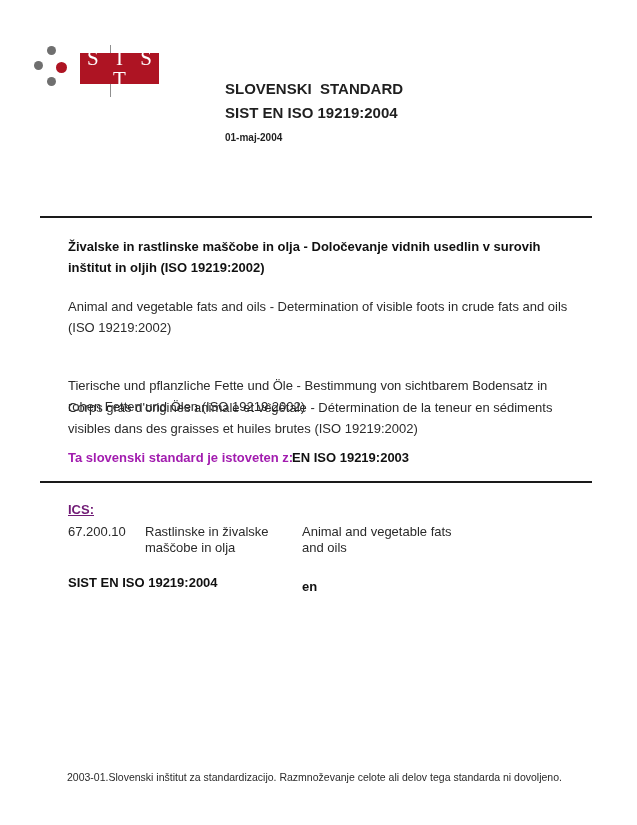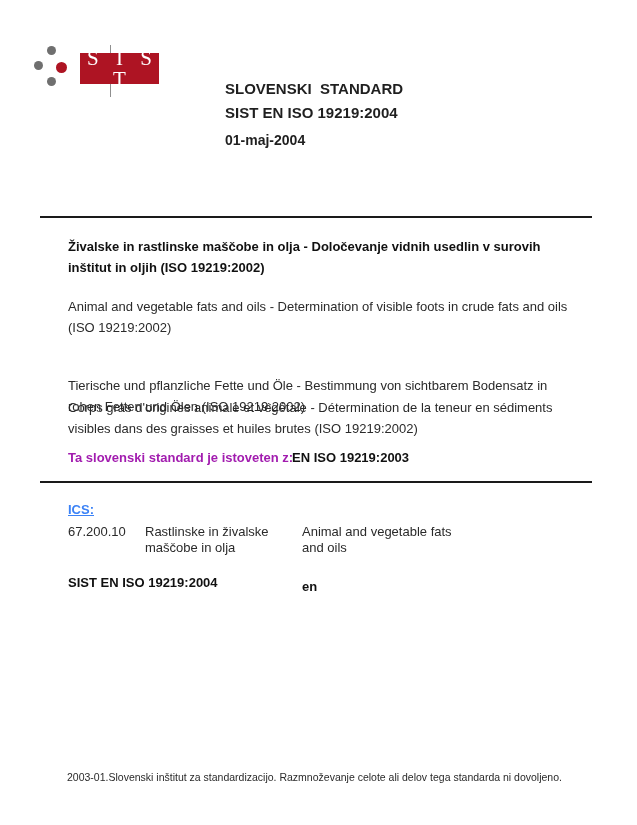--- a/index.html
+++ b/index.html
@@ -20,39 +20,39 @@
     display:flex;align-items:center;justify-content:center;
   }
   .logo-box span{
     font-family:"Liberation Serif","DejaVu Serif",serif;
     color:#fff;font-size:21px;letter-spacing:6px;padding-left:6px;line-height:1;
   }
   
   .header{position:absolute;left:225px;top:77px;}
   .h-line1{font-size:15px;font-weight:bold;white-space:pre-wrap;line-height:24px;}
   .h-line2{font-size:15px;font-weight:bold;line-height:24px;}
-  .h-line3{font-size:14px;font-weight:bold;margin-top:7px;}
+  .h-line3{font-size:10px;font-weight:bold;margin-top:7px;}
   
   .rule{position:absolute;left:40px;width:552px;height:2px;background:#1a1a1a;}
   .rule-top{top:216px;}
   .rule-bottom{top:481px;}
   
   .para{position:absolute;left:68px;width:545px;font-size:13px;line-height:21px;
         white-space:pre-line;color:#2a2a2a;margin:0;}
   .para.bold{font-weight:bold;color:#111;}
   .p-sl{top:236px;}
   .p-en{top:296px;}
   .p-de{top:361px;margin-top:14px;}
   .p-fr{top:397px;}
   .equiv{position:absolute;left:68px;top:450px;width:545px;font-size:13px;}
   .equiv .lbl{font-weight:bold;color:#a21caf;}
   .equiv .val{position:absolute;left:224px;top:0;font-weight:bold;color:#111;}
   
   .ics-heading{position:absolute;left:68px;top:502px;font-size:13px;font-weight:bold;
-               text-decoration:underline;color:#3b82f6;}
+               text-decoration:underline;color:#701a75;}
   .ics-row{position:absolute;left:68px;top:524px;width:545px;font-size:13px;line-height:16px;color:#2a2a2a;}
   .ics-row .col{position:absolute;top:0;white-space:pre-line;}
   .ics-code{left:0;}
   .ics-sl{left:77px;}
   .ics-en{left:234px;}
   .docid-row{position:absolute;left:68px;top:575px;width:545px;font-size:13px;}
   .docid-row .id{font-weight:bold;color:#111;}
   .docid-row .lang{position:absolute;left:234px;top:4px;font-weight:bold;color:#111;}
   
   .footer-note{position:absolute;left:67px;top:770px;width:520px;font-size:10.5px;

